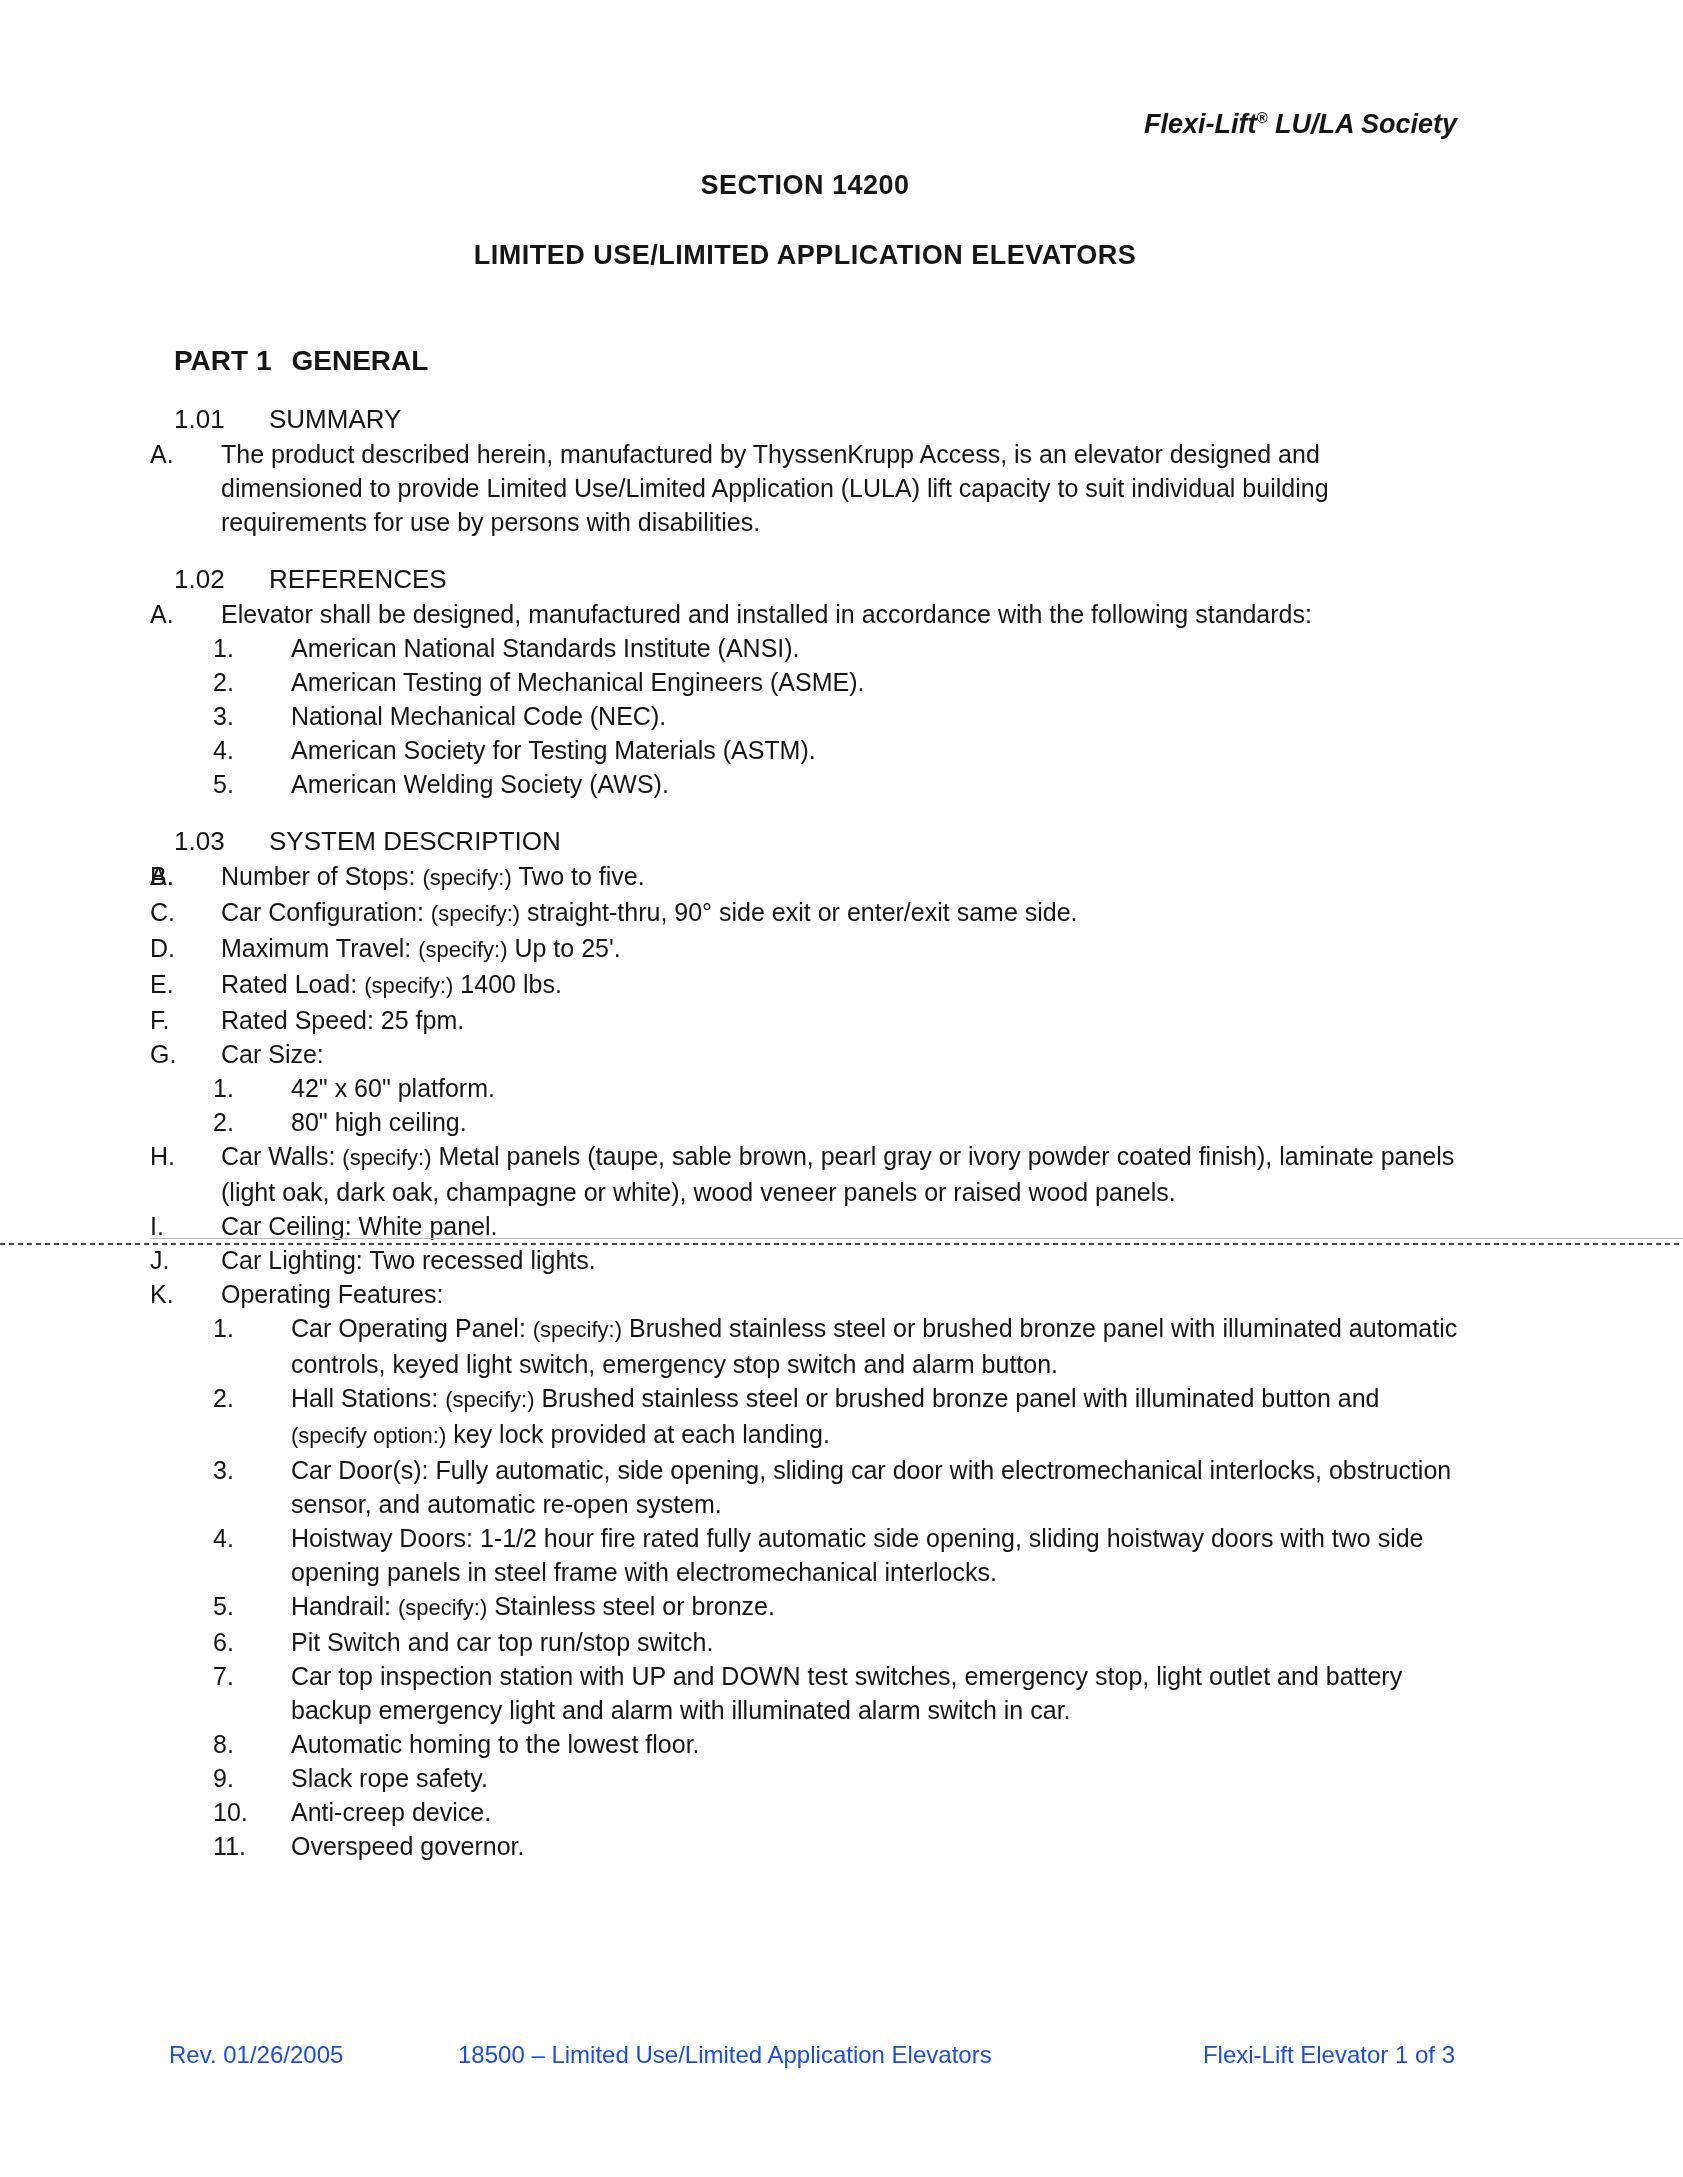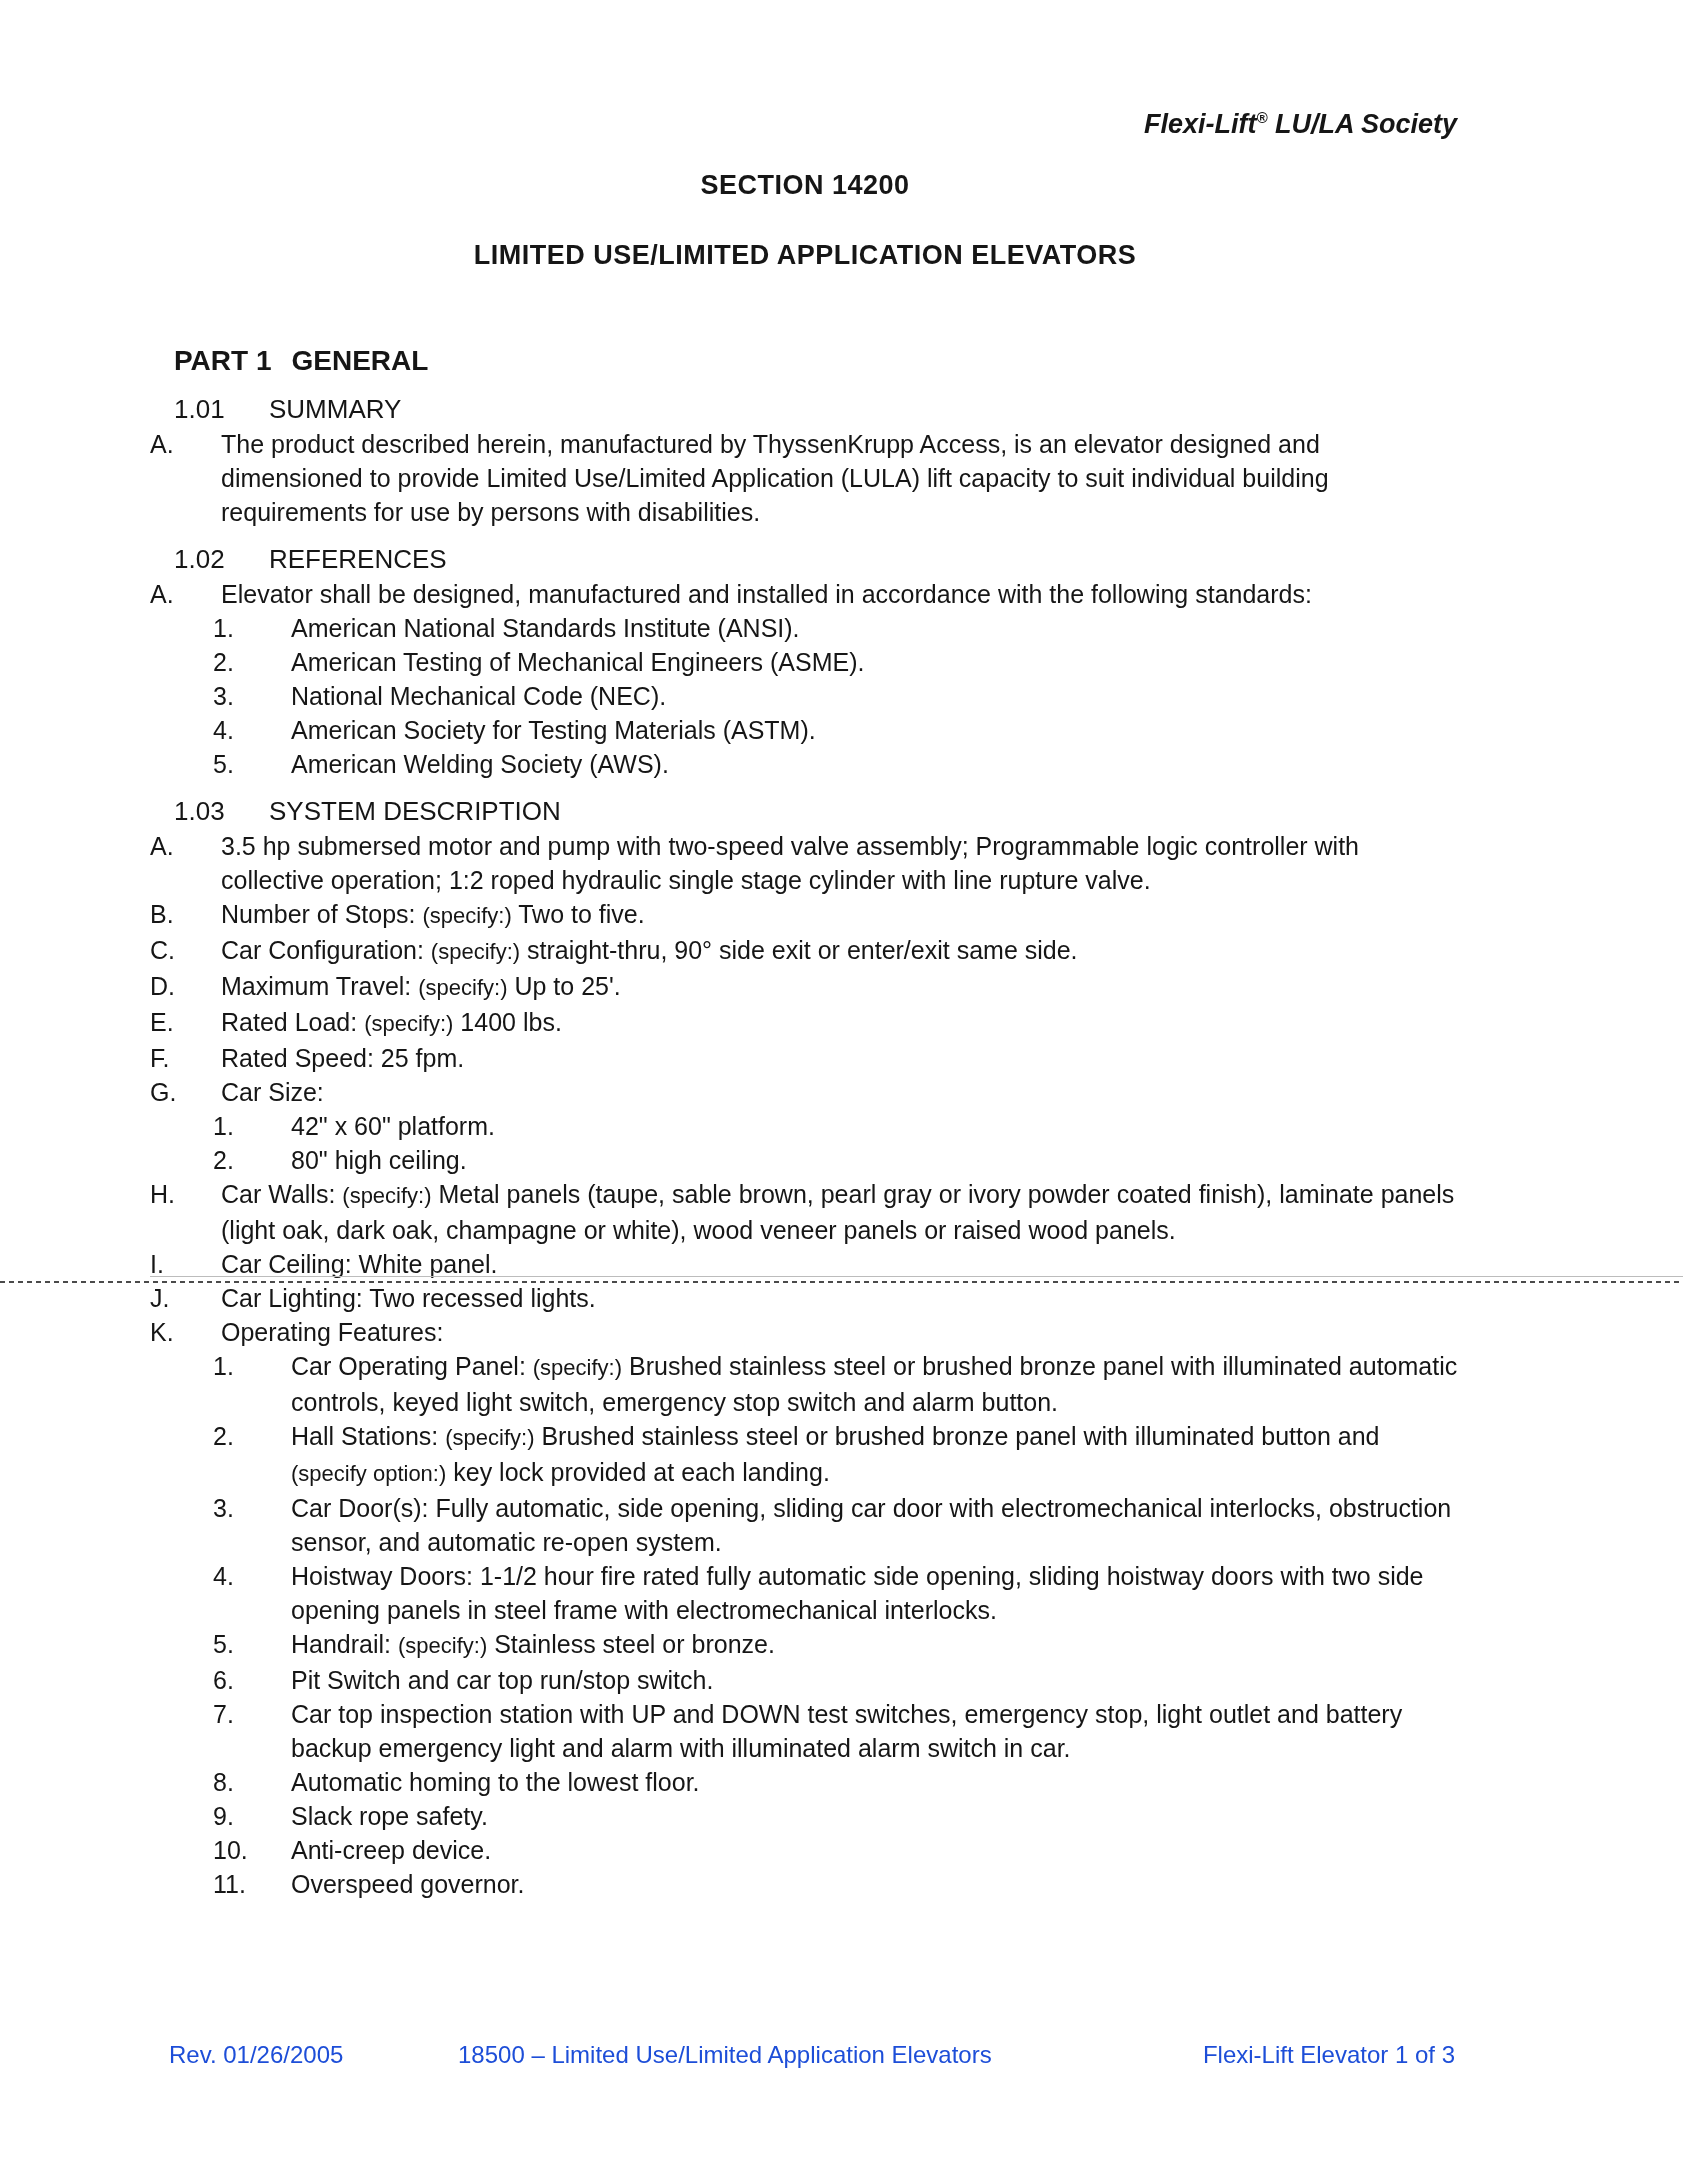--- a/index.html
+++ b/index.html
@@ -23,21 +23,21 @@
     letter-spacing:0.5px;
   }
   .t1{margin-top:168px;}
   .t2{margin-top:36px;}
   .part-heading{
     margin-top:71px;font-weight:bold;font-size:28px;line-height:36px;
     padding-left:24px;
   }
   .part-num{margin-right:20px;}
   .sec-heading{
-    margin-top:12px;font-size:26px;line-height:36px;padding-left:24px;
+    margin-top:22px;font-size:26px;line-height:36px;padding-left:24px;
   }
   .sec-num{display:inline-block;width:95px;}
   .li{position:relative;line-height:34px;font-size:25px;}
   .li.letter{padding-left:71px;}
   .li.letter > .lab{position:absolute;left:0;top:0;}
   .li.number{padding-left:141px;}
   .li.number > .lab{position:absolute;left:63px;top:0;}
   .specify{font-size:22px;}
   
   .li.artifact::before{
@@ -82,21 +82,21 @@
           <div class="sec-heading"><span class="sec-num">1.02</span><span class="sec-title">REFERENCES</span></div>
           <div class="li letter"><span class="lab">A.</span><span class="txt">Elevator shall be designed, manufactured and installed in accordance with the following standards:</span></div>
           <div class="li number"><span class="lab">1.</span><span class="txt">American National Standards Institute (ANSI).</span></div>
           <div class="li number"><span class="lab">2.</span><span class="txt">American Testing of Mechanical Engineers (ASME).</span></div>
           <div class="li number"><span class="lab">3.</span><span class="txt">National Mechanical Code (NEC).</span></div>
           <div class="li number"><span class="lab">4.</span><span class="txt">American Society for Testing Materials (ASTM).</span></div>
           <div class="li number"><span class="lab">5.</span><span class="txt">American Welding Society (AWS).</span></div>
         </div>
         <div class="section">
           <div class="sec-heading"><span class="sec-num">1.03</span><span class="sec-title">SYSTEM DESCRIPTION</span></div>
-          <div class="li letter"><span class="lab">A.</span><span class="txt">3.5 hp submersed motor and pump with two-speed valve assembly; Programmable logic controller with collective operation; 1:2 roped hydraulic single stage cylinder with line rupture valve.</span></div>
+          <div class="li letter"><span class="lab">A.</span></div>
           <div class="li letter"><span class="lab">B.</span><span class="txt">Number of Stops: <span class="specify">(specify:)</span> Two to five.</span></div>
           <div class="li letter"><span class="lab">C.</span><span class="txt">Car Configuration: <span class="specify">(specify:)</span> straight-thru, 90° side exit or enter/exit same side.</span></div>
           <div class="li letter"><span class="lab">D.</span><span class="txt">Maximum Travel: <span class="specify">(specify:)</span> Up to 25'.</span></div>
           <div class="li letter"><span class="lab">E.</span><span class="txt">Rated Load: <span class="specify">(specify:)</span> 1400 lbs.</span></div>
           <div class="li letter"><span class="lab">F.</span><span class="txt">Rated Speed: 25 fpm.</span></div>
           <div class="li letter"><span class="lab">G.</span><span class="txt">Car Size:</span></div>
           <div class="li number"><span class="lab">1.</span><span class="txt">42" x 60" platform.</span></div>
           <div class="li number"><span class="lab">2.</span><span class="txt">80" high ceiling.</span></div>
           <div class="li letter"><span class="lab">H.</span><span class="txt">Car Walls: <span class="specify">(specify:)</span> Metal panels (taupe, sable brown, pearl gray or ivory powder coated finish), laminate panels (light oak, dark oak, champagne or white), wood veneer panels or raised wood panels.</span></div>
           <div class="li letter artifact"><span class="lab">I.</span><span class="txt">Car Ceiling: White panel.</span></div>

